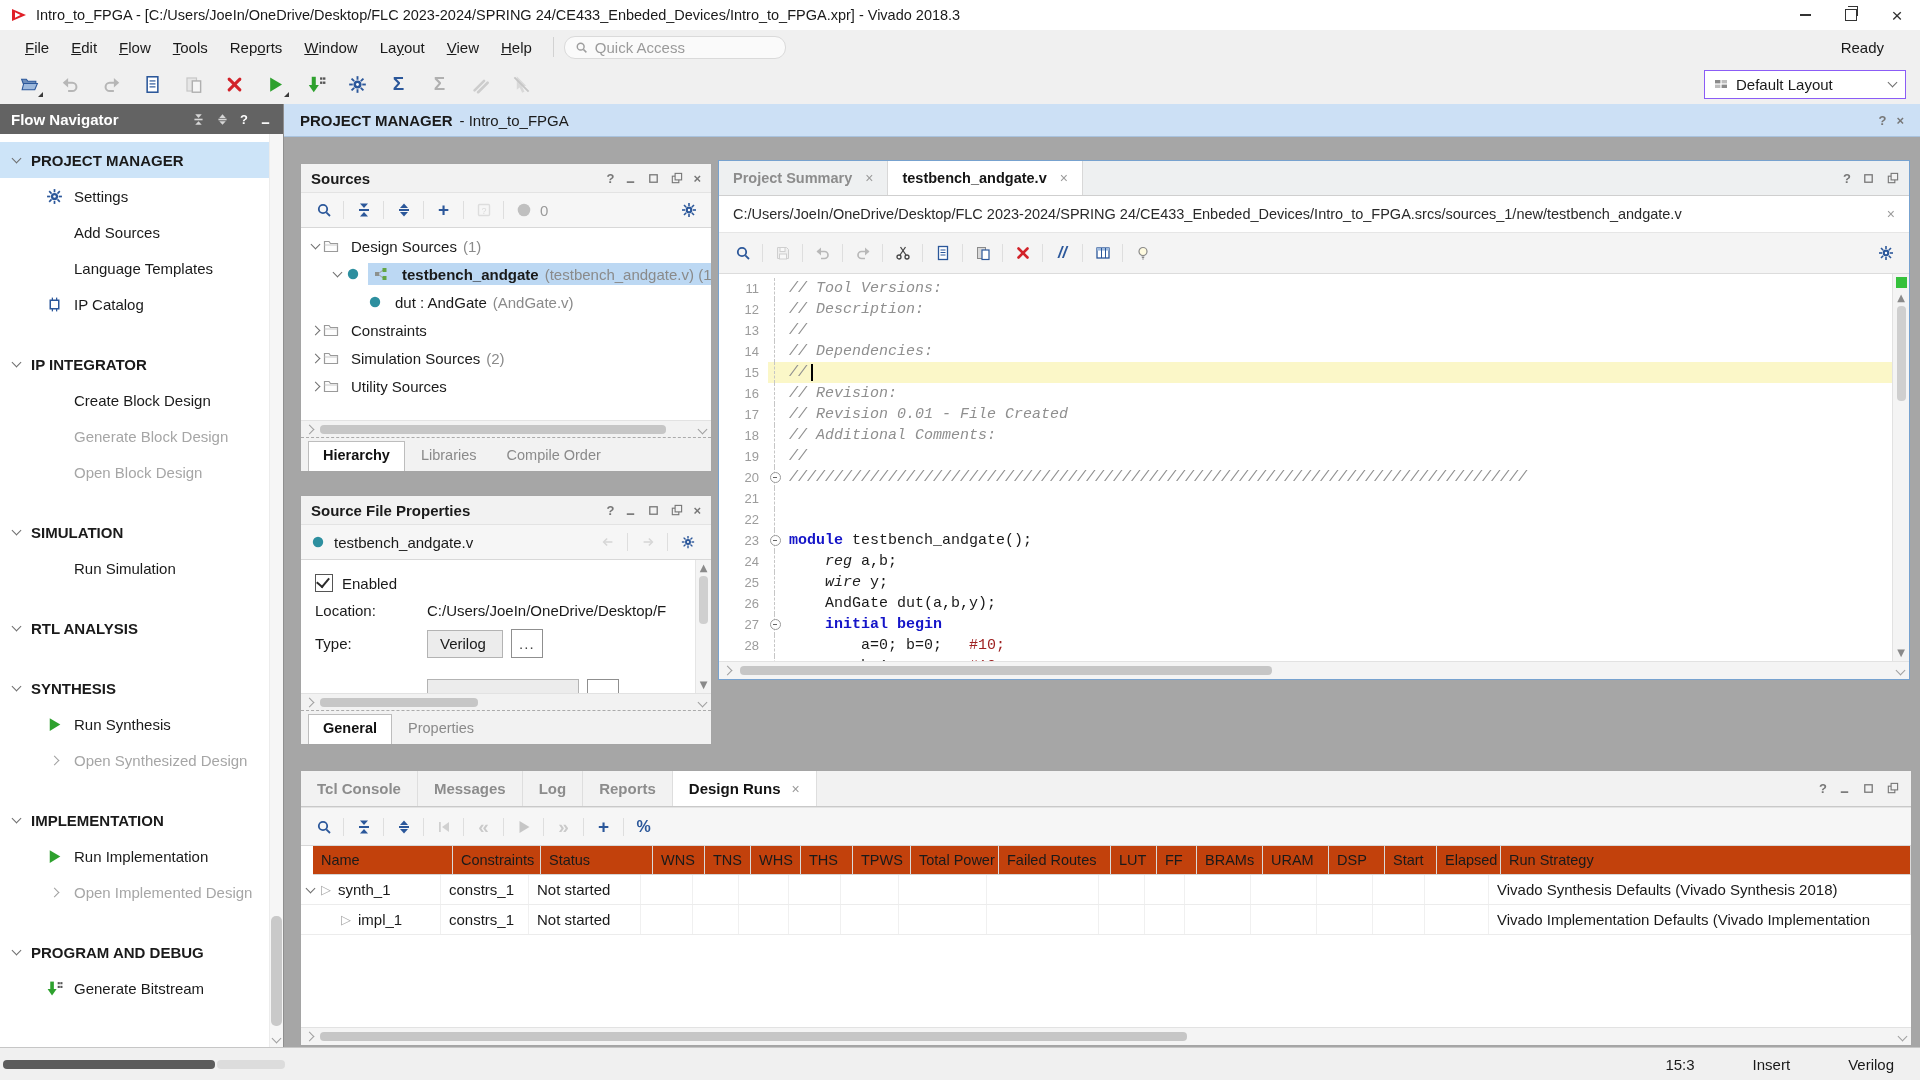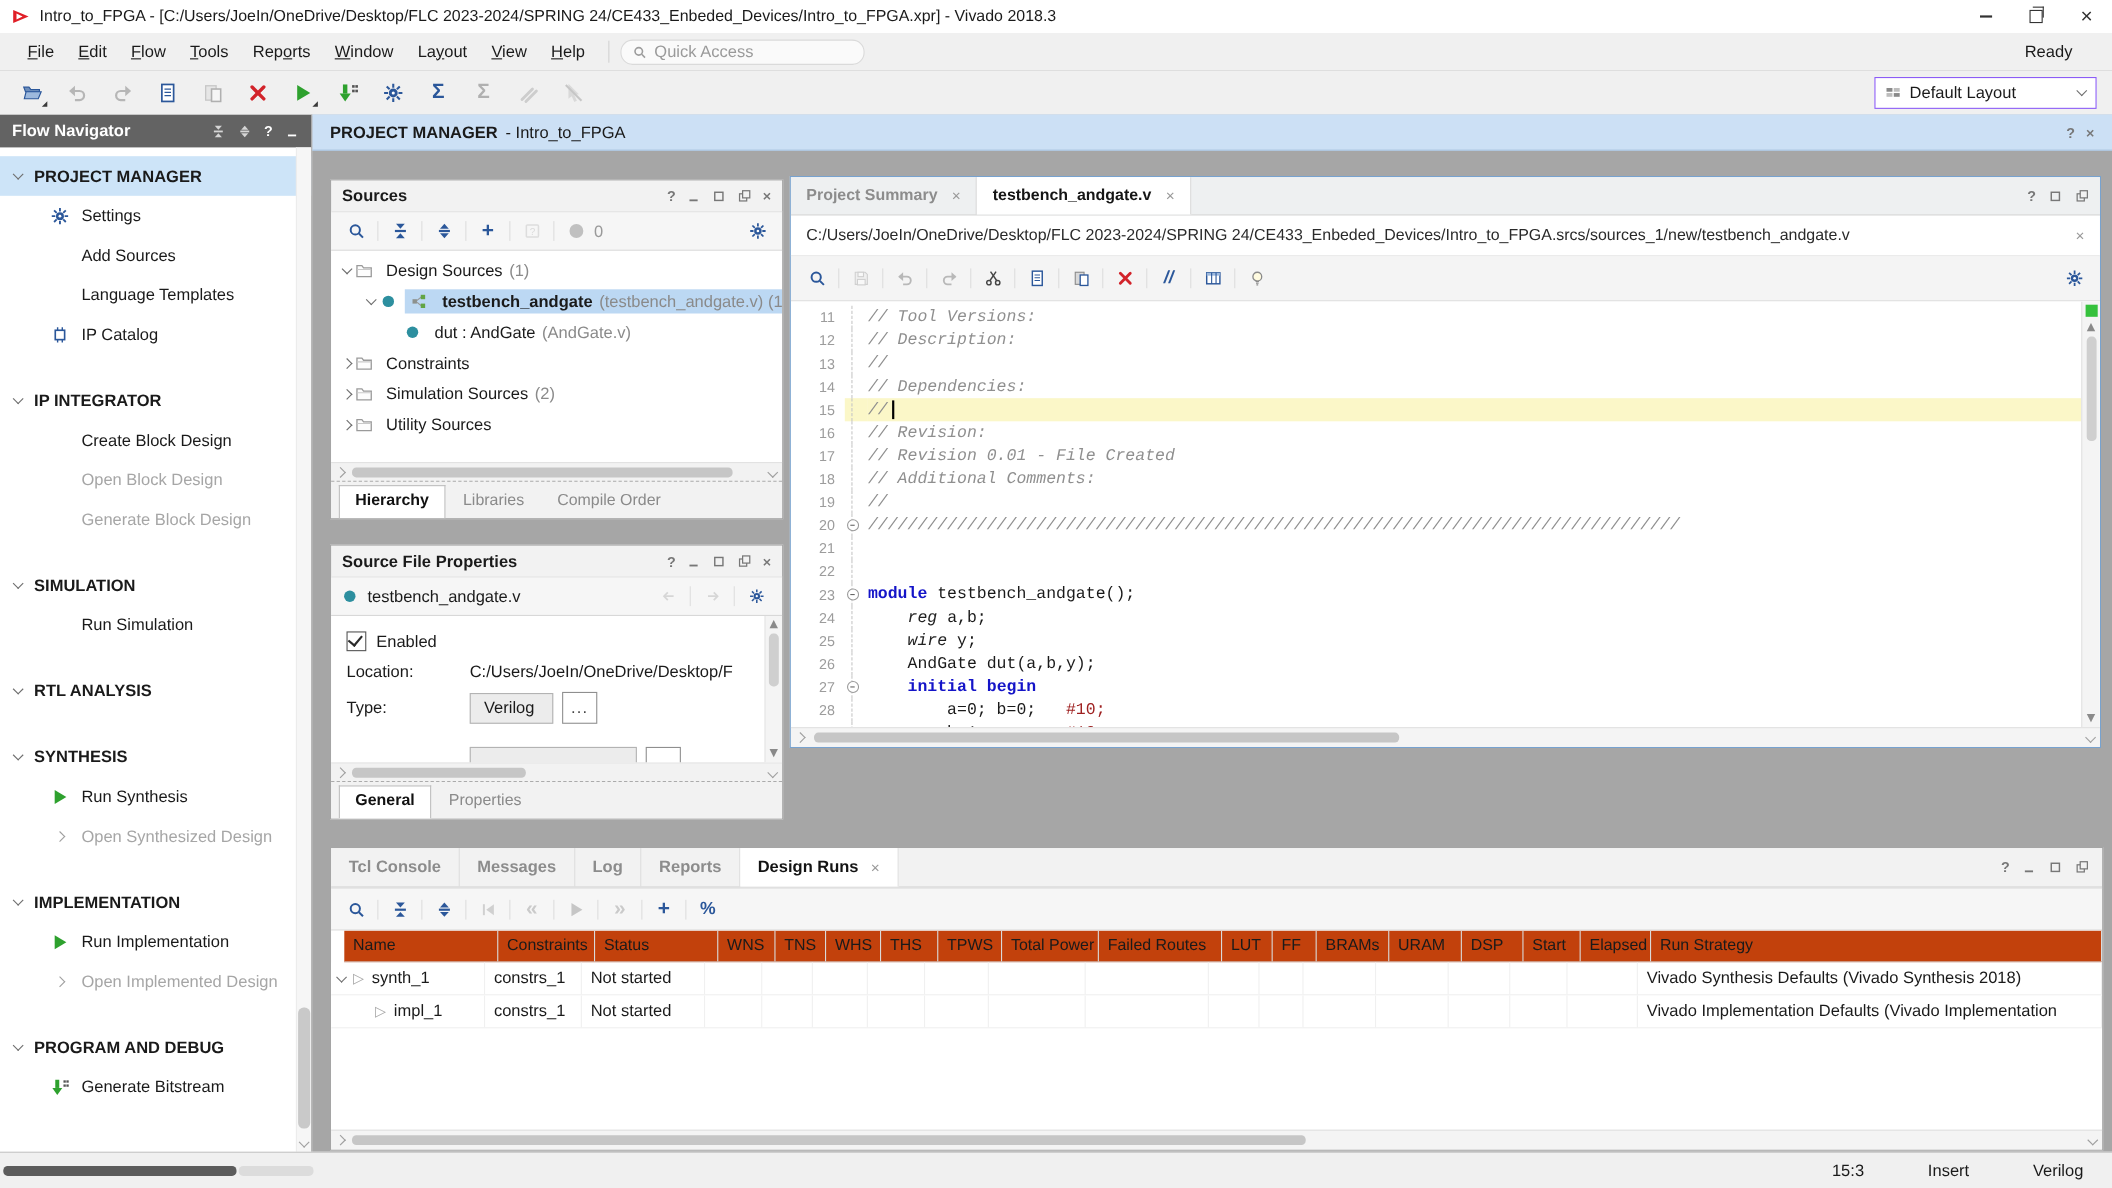--- a/index.html
+++ b/index.html
@@ -463,25 +463,25 @@
         <div class="fn-sec gap">
           <span class="chev d sm mid"></span>
           <span>IP INTEGRATOR</span>
         </div>
         <div class="fn-item">
           <span class="islot"></span>
           <span>Create Block Design</span>
         </div>
         <div class="fn-item off">
           <span class="islot"></span>
-          <span>Open Block Design</span>
+          <span>Generate Block Design</span>
         </div>
         <div class="fn-item off">
           <span class="islot"></span>
-          <span>Generate Block Design</span>
+          <span>Open Block Design</span>
         </div>
         <div class="fn-sec gap">
           <span class="chev d sm mid"></span>
           <span>SIMULATION</span>
         </div>
         <div class="fn-item">
           <span class="islot"></span>
           <span>Run Simulation</span>
         </div>
         <div class="fn-sec gap">

